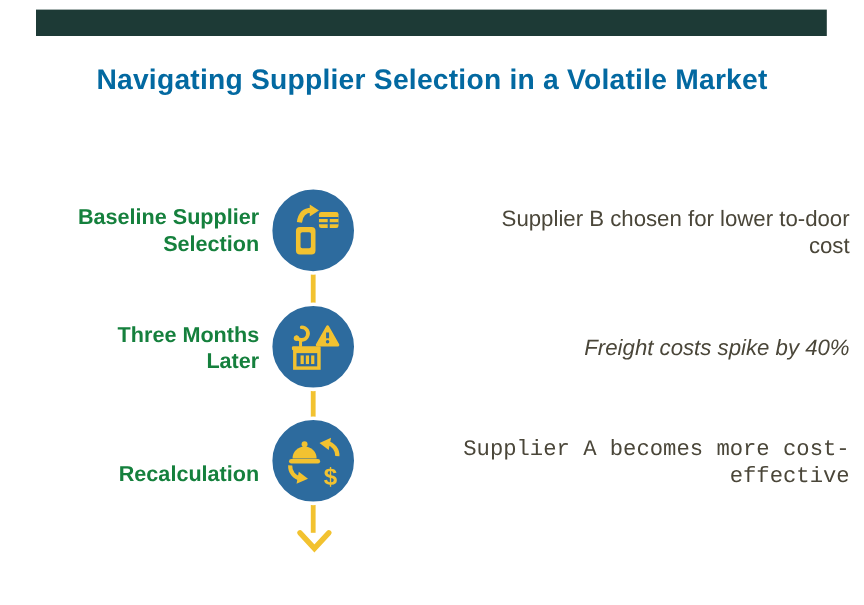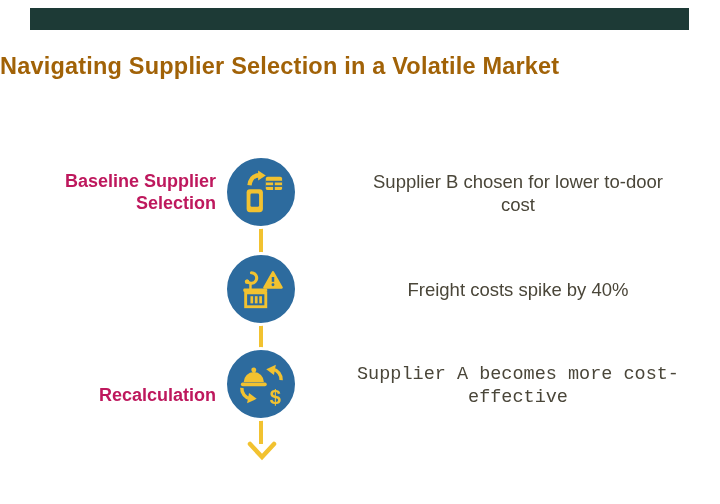--- a/index.html
+++ b/index.html
@@ -6,48 +6,48 @@
   body { background:#fff; }
   .canvas {
     position:relative; width:720px; height:504px; background:#ffffff;
     font-family:"Liberation Sans", sans-serif; overflow:hidden;
   }
   .topbar {
     position:absolute; left:30px; top:8px; width:659px; height:22px;
     background:#1d3a36;
   }
   .title {
-    position:absolute; left:0; top:53px; width:720px; text-align:left;
-    font-size:23.5px; font-weight:bold; letter-spacing:0.2px; color:#a16207;
+    position:absolute; left:0; top:53px; width:720px; text-align:center;
+    font-size:23.5px; font-weight:bold; letter-spacing:0.2px; color:#0369a1;
     white-space:nowrap;
   }
   .connector {
     position:absolute; left:259px; top:192px; width:4px; height:252px;
     background:#f2c230; z-index:1;
   }
   .end-arrow { position:absolute; left:246px; top:440px; z-index:1; }
   .node {
     position:absolute; left:224px; width:68px; height:68px; border-radius:50%;
     background:#2d6b9e; border:3px solid #ffffff; z-index:2;
     display:flex; align-items:center; justify-content:center;
   }
   .node svg { display:block; }
   .step-label {
     position:absolute; left:20px; width:196px; text-align:right;
-    font-size:18px; font-weight:bold; line-height:22px; color:#be185d;
+    font-size:18px; font-weight:bold; line-height:22px; color:#15803d;
     white-space:pre-line; z-index:3;
   }
   .step-desc {
-    position:absolute; left:328px; width:380px; text-align:center;
+    position:absolute; left:328px; width:380px; text-align:right;
     font-size:18.5px; line-height:23px; color:#4a4639;
     white-space:pre-line; z-index:3;
   }
   
   .label-1 { top:170px; } .node-1 { top:155px; } .desc-1 { top:170px; }
-  .label-2 { top:268px; } .node-2 { top:252px; } .desc-2 { top:278px; }
+  .label-2 { top:268px; } .node-2 { top:252px; } .desc-2 { top:278px;font-style:italic; }
   .label-3 { top:384px; } .node-3 { top:347px; } .desc-3 { top:363px;font-family:Liberation Mono, monospace; }
 </style>
 </head>
 <body>
 
 <div class="canvas">
 
   <div class="topbar"></div>
 
   <div class="title">Navigating Supplier Selection in a Volatile Market</div>
@@ -70,20 +70,22 @@
       <line x1="29" y1="17.8" x2="46" y2="17.8" stroke="#2d6b9e" stroke-width="1.8"></line>
       <line x1="37.5" y1="13.2" x2="37.5" y2="22" stroke="#2d6b9e" stroke-width="1.8"></line>
 
       <path d="M12,17 C 13,9.5 17,6.5 22.5,6.5" fill="none" stroke="#f2c230" stroke-width="4.5"></path>
       <polygon points="21,1.5 29,6.8 21,12" fill="#f2c230"></polygon>
     </svg>
   </div>
   <div class="step-desc desc-1">Supplier B chosen for lower to-door
 cost</div>
 
+  <div class="step-label label-2">Three Months
+Later</div>
   <div class="node node-2">
     <svg width="46" height="46" viewBox="0 0 48 48">
 
       <path d="M14,7 a5.5,5.5 0 1 1 -4.5,8.7" fill="none" stroke="#f2c230" stroke-width="3.2" stroke-linecap="round"></path>
       <circle cx="9.5" cy="16.5" r="2.4" fill="#f2c230"></circle>
       <line x1="13" y1="18" x2="13" y2="24" stroke="#f2c230" stroke-width="2.6"></line>
 
       <rect x="5.5" y="23.5" width="25" height="3.6" rx="1.2" fill="#f2c230"></rect>
       <rect x="8" y="28" width="21" height="14.5" fill="none" stroke="#f2c230" stroke-width="3"></rect>
       <rect x="13" y="31.5" width="2.8" height="7.5" fill="#f2c230"></rect>

